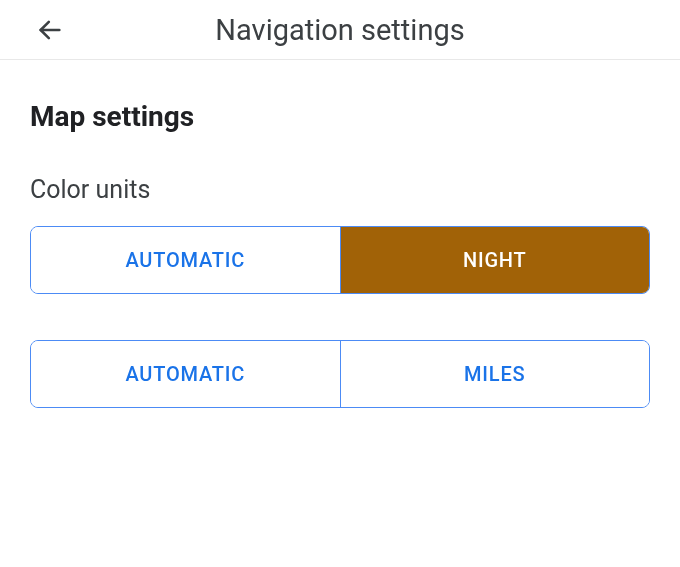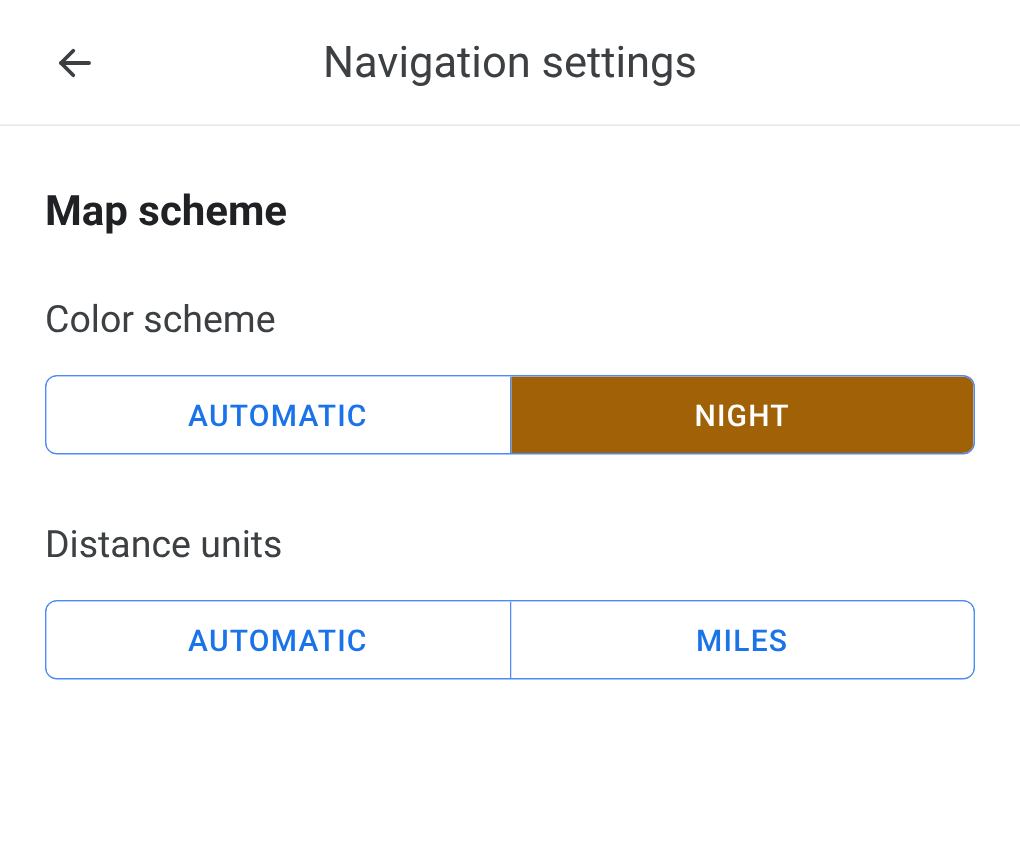--- a/index.html
+++ b/index.html
@@ -7,21 +7,21 @@
       padding: 0;
       box-sizing: border-box;
     }
     body {
       font-family: -apple-system, BlinkMacSystemFont, "Segoe UI", Roboto, Helvetica, Arial, sans-serif;
       background: #ffffff;
       width: 680px;
       height: 567px;
     }
     .header {
-      height: 84px;
+      height: 60px;
       display: flex;
       align-items: center;
       padding: 0 30px;
       border-bottom: 1px solid #e8e8e8;
       position: relative;
     }
     .back-btn {
       width: 40px;
       height: 40px;
       display: flex;
@@ -58,21 +58,21 @@
       font-size: 25px;
       font-weight: 400;
       color: #3c4043;
       margin-bottom: 22px;
     }
     .segmented {
       display: flex;
       border: 1.5px solid #4c8bf5;
       border-radius: 8px;
       overflow: hidden;
-      height: 53px;
+      height: 68px;
     }
     .segment {
       flex: 1;
       display: flex;
       align-items: center;
       justify-content: center;
       font-size: 20px;
       font-weight: 500;
       letter-spacing: 0.8px;
       cursor: pointer;
@@ -95,30 +95,29 @@
   <div class="back-btn">
     <svg viewBox="0 0 24 24" fill="none" stroke="#3c4043" stroke-width="2.2" stroke-linecap="round" stroke-linejoin="round">
       <line x1="20" y1="12" x2="4" y2="12"></line>
       <polyline points="11 19 4 12 11 5"></polyline>
     </svg>
   </div>
   <div class="header-title">Navigation settings</div>
 </div>
 
 <div class="content">
-  <div class="section-heading">Map scheme</div>
+  <div class="section-heading">Map settings</div>
 
   <div class="setting-group">
-    <div class="setting-label">Color scheme</div>
+    <div class="setting-label">Color units</div>
     <div class="segmented">
       <div class="segment">AUTOMATIC</div>
       <div class="segment selected">NIGHT</div>
     </div>
   </div>
 
   <div class="setting-group">
-    <div class="setting-label">Distance units</div>
     <div class="segmented">
       <div class="segment">AUTOMATIC</div>
       <div class="segment">MILES</div>
     </div>
   </div>
 </div>
 
 </body></html>

